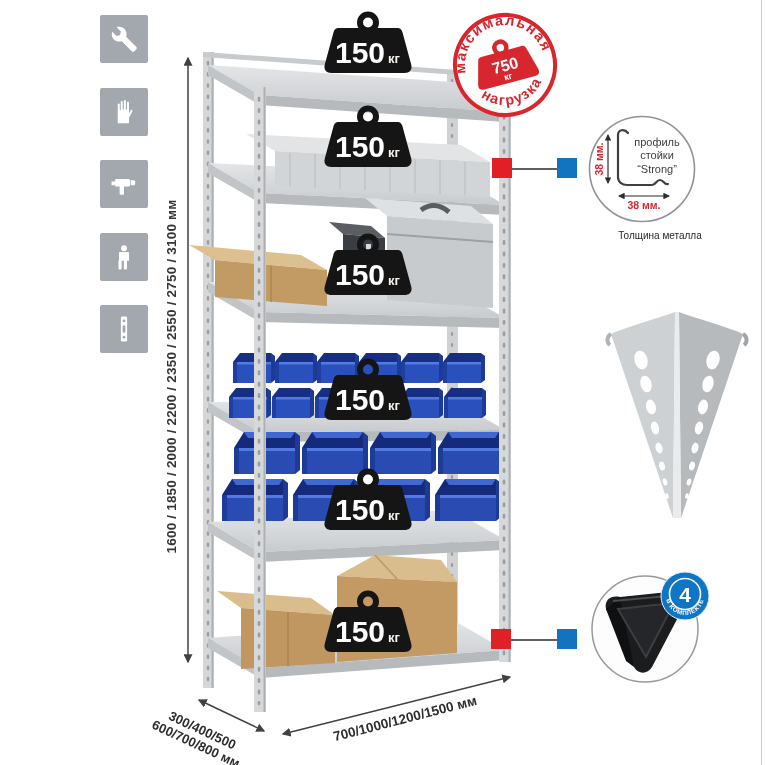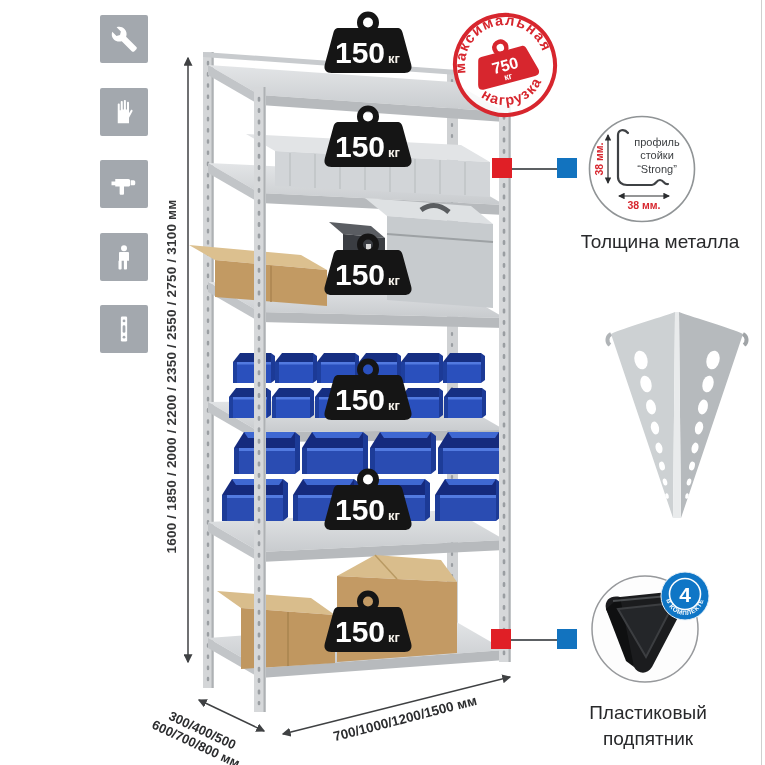--- a/index.html
+++ b/index.html
@@ -15,21 +15,21 @@
 
   
   #height-label{left:-89px;top:369px;width:520px;transform:rotate(-90deg);
                 text-align:center;font-size:13.5px;font-weight:bold;color:#353637;letter-spacing:.2px;}
   #width-label{left:285px;top:711px;width:240px;transform:rotate(-14.5deg);
                text-align:center;font-size:13.5px;font-weight:bold;color:#2c2d2f;}
   #depth-label{left:126px;top:723px;width:146px;transform:rotate(25deg);
                text-align:center;font-size:13px;font-weight:bold;color:#2c2d2f;line-height:1.12;}
 
   
-  .caption{text-align:center;font-size:19px;color:#28292b;line-height:1.35;}
+  .caption{text-align:center;font-size:10px;color:#28292b;line-height:1.35;}
 
   
   .marker{position:absolute;width:20px;height:20px;}
   .marker.red{background:#e01f26;}
   .marker.blue{background:#1273bf;}
   .connector{position:absolute;height:2px;background:#5c6063;}
 
   
   .wbody{fill:#151515;}
   .wring{fill:none;stroke:#151515;stroke-width:6px;}
@@ -327,24 +327,20 @@
   </svg>
 
   <svg class="abs" style="left:658px;top:569px" width="54" height="54" viewBox="0 0 54 54">
     <circle cx="27" cy="27" r="24" fill="#0f76c6" stroke="#e8f1f8" stroke-width="1"></circle>
     <circle cx="27" cy="25" r="15.5" fill="none" stroke="#ffffff" stroke-width="1.6"></circle>
     <text class="badge-num" x="27" y="33">4</text>
     <path id="badgeArc" d="M 8,27 A 19 19 0 0 0 46,27" fill="none"></path>
     <text class="badge-arc"><textPath href="#badgeArc" startOffset="50%" text-anchor="middle">В КОМПЛЕКТЕ</textPath></text>
   </svg>
 
-  <div class="abs caption" style="left:585px;top:700px;width:126px">
-    <div>Пластиковый</div>
-    <div>подпятник</div>
-  </div>
 
   <div>
     <div class="icon-tile" style="top:15px">
       <svg width="30" height="30" viewBox="0 0 24 24">
         <path fill="#fff" d="M21.9 18.4l-8.2-8.2c.8-2.1.4-4.6-1.3-6.3C10.7 2.2 8.2 1.8 6.1 2.6l3.4 3.4-.7 2.8-2.8.7L2.6 6.1c-.8 2.1-.4 4.6 1.3 6.3 1.7 1.7 4.2 2.1 6.3 1.3l8.2 8.2c.5.5 1.2.5 1.7 0l1.8-1.8c.5-.5.5-1.2 0-1.7z"></path>
       </svg>
     </div>
     <div class="icon-tile" style="top:88px">
       <svg width="30" height="30" viewBox="0 0 24 24">
         <path fill="#fff" d="M7 21h9v-4.5l2.8-5.2c.4-.8-.8-1.6-1.4-.8L16 13V4.5c0-1-1.6-1-1.6 0V10h-.9V3.2c0-1-1.6-1-1.6 0V10H11V4c0-1-1.6-1-1.6 0v6.5h-.8V6c0-1-1.6-1-1.6 0v8.5L7 17z"></path>

